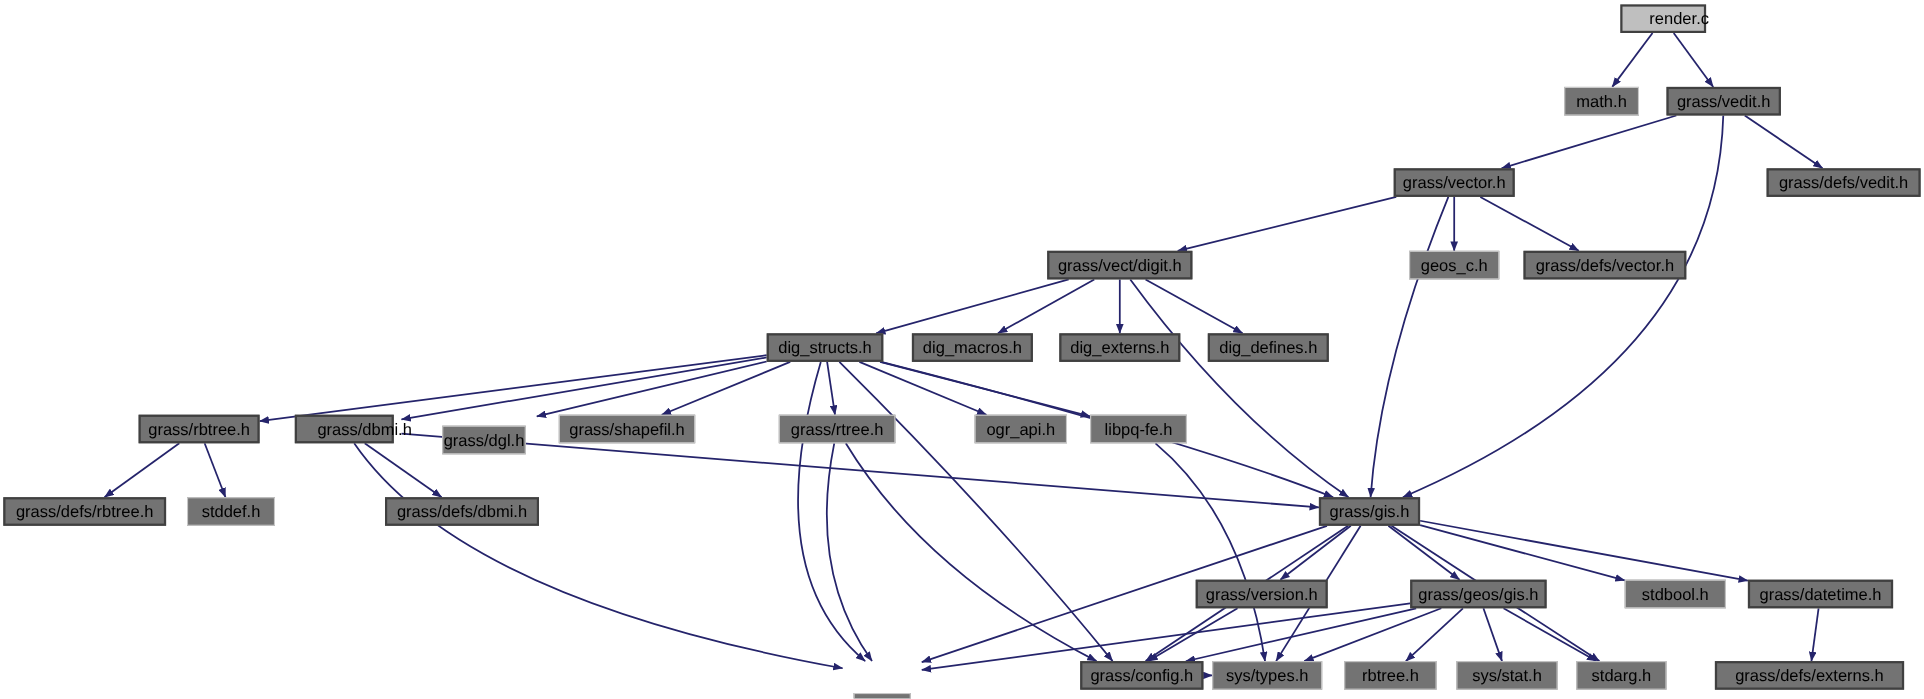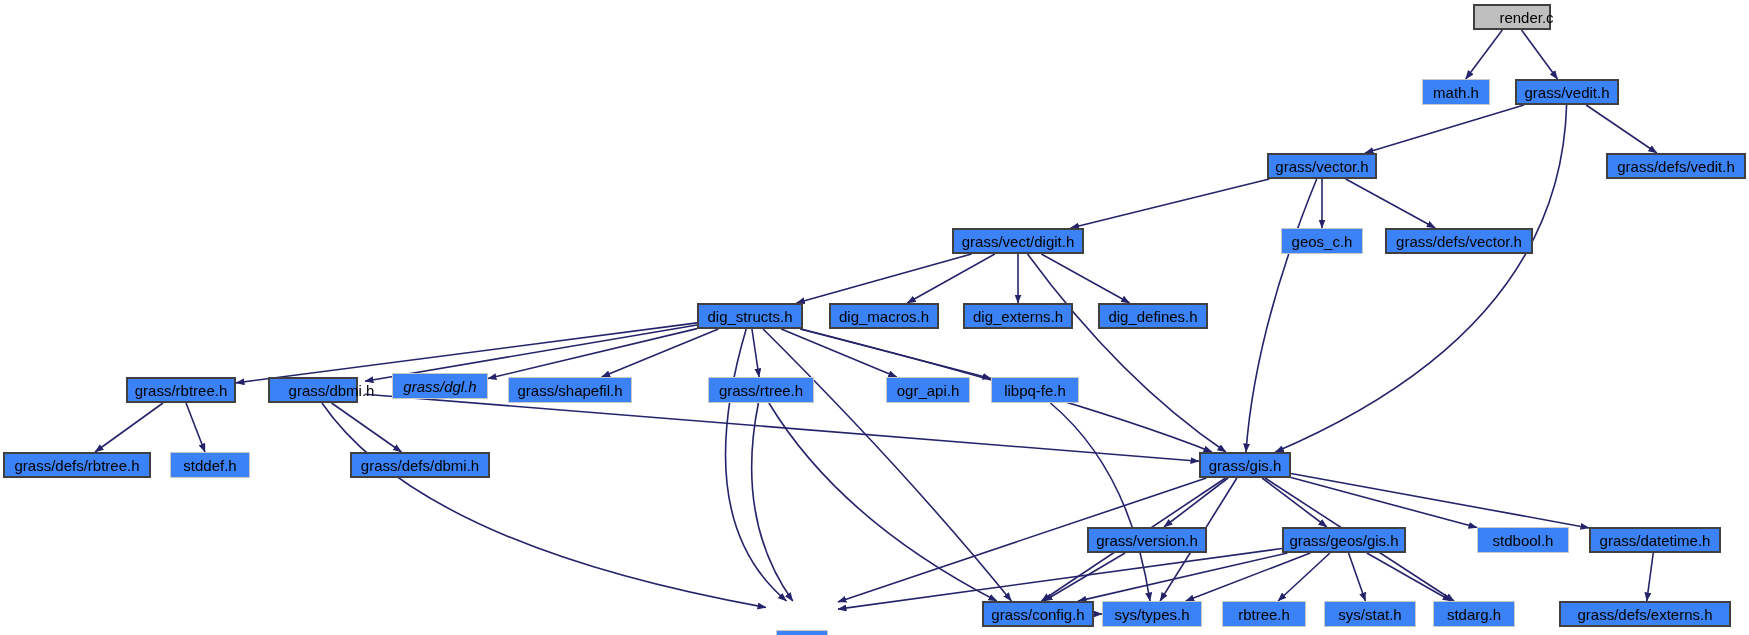--- a/index.html
+++ b/index.html
@@ -28,21 +28,21 @@
     height: 635px;
     pointer-events: none;
   }
   .node {
     position: absolute;
     box-sizing: border-box;
     display: flex;
     align-items: center;
     justify-content: center;
     height: 26px;
-    background: #3b82f6;
+    background: #737373;
     border: 1px solid #c8c8c8;
     font-size: 15px;
     line-height: 1;
     color: #000000;
     white-space: nowrap;
     padding: 0 7px;
     transform: translate(-50%, -50%);
   }
   .node.strong {
     border: 2px solid #404040;
@@ -154,21 +154,21 @@
       </div>
       <div class="node strong" style="left: 1153px; top: 316px; width: 110px;">
         <span class="node-label">dig_defines.h</span>
       </div>
       <div class="node strong" style="left: 181px; top: 390px; width: 110px;">
         <span class="node-label">grass/rbtree.h</span>
       </div>
       <div class="node strong" style="left: 313px; top: 390px; width: 90px; padding-left: 44px;">
         <span class="node-label">grass/dbmi.h</span>
       </div>
-      <div class="node" style="left: 440px; top: 386px; width: 96px; font-style: italic;">
+      <div class="node" style="left: 440px; top: 400px; width: 76px;">
         <span class="node-label">grass/dgl.h</span>
       </div>
       <div class="node" style="left: 570px; top: 390px; width: 124px;">
         <span class="node-label">grass/shapefil.h</span>
       </div>
       <div class="node" style="left: 761px; top: 390px; width: 106px;">
         <span class="node-label">grass/rtree.h</span>
       </div>
       <div class="node" style="left: 928px; top: 390px; width: 84px;">
         <span class="node-label">ogr_api.h</span>

